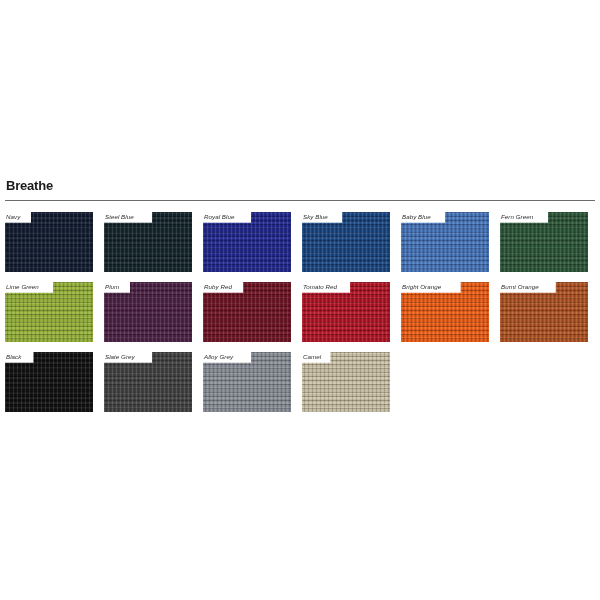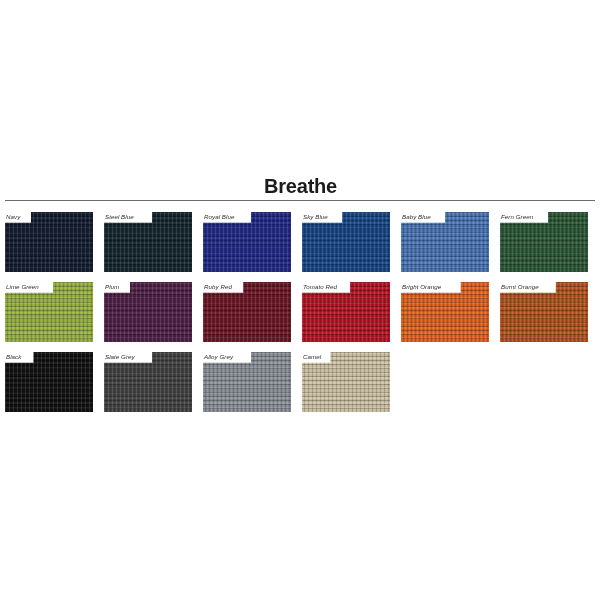--- a/index.html
+++ b/index.html
@@ -24,27 +24,26 @@
 
   
   #header {
     position: absolute;
     left: 5px;
     top: 178px;
     width: 590px;
   }
   #page-title {
     font-family: "Liberation Sans", sans-serif;
-    font-size: 20px;
+    font-size: 13px;
     font-weight: bold;
     color: #1b1b1b;
     letter-spacing: -0.2px;
     line-height: 16px;
     margin: 0 0 0 1px;
-    text-align: center;
   }
   #title-rule {
     margin-top: 6px;
     height: 1px;
     width: 590px;
     background: #6b6b6b;
   }
 
   
   #swatch-grid {

